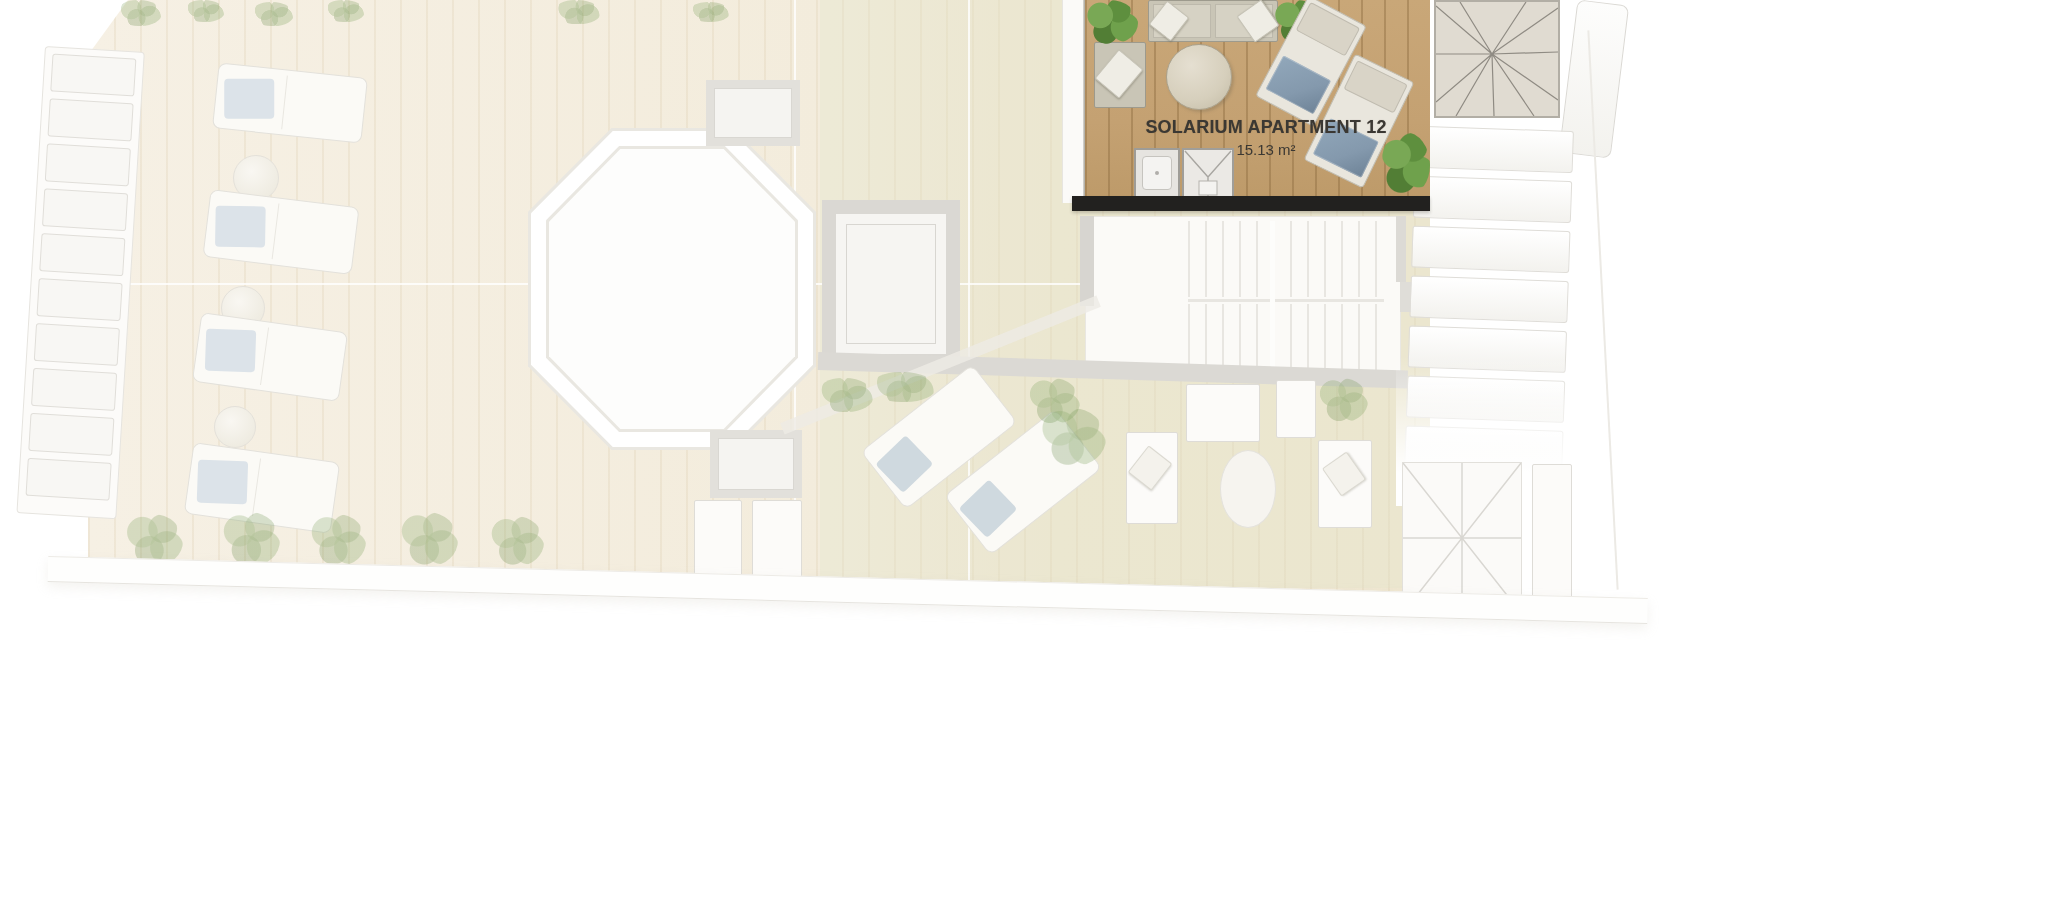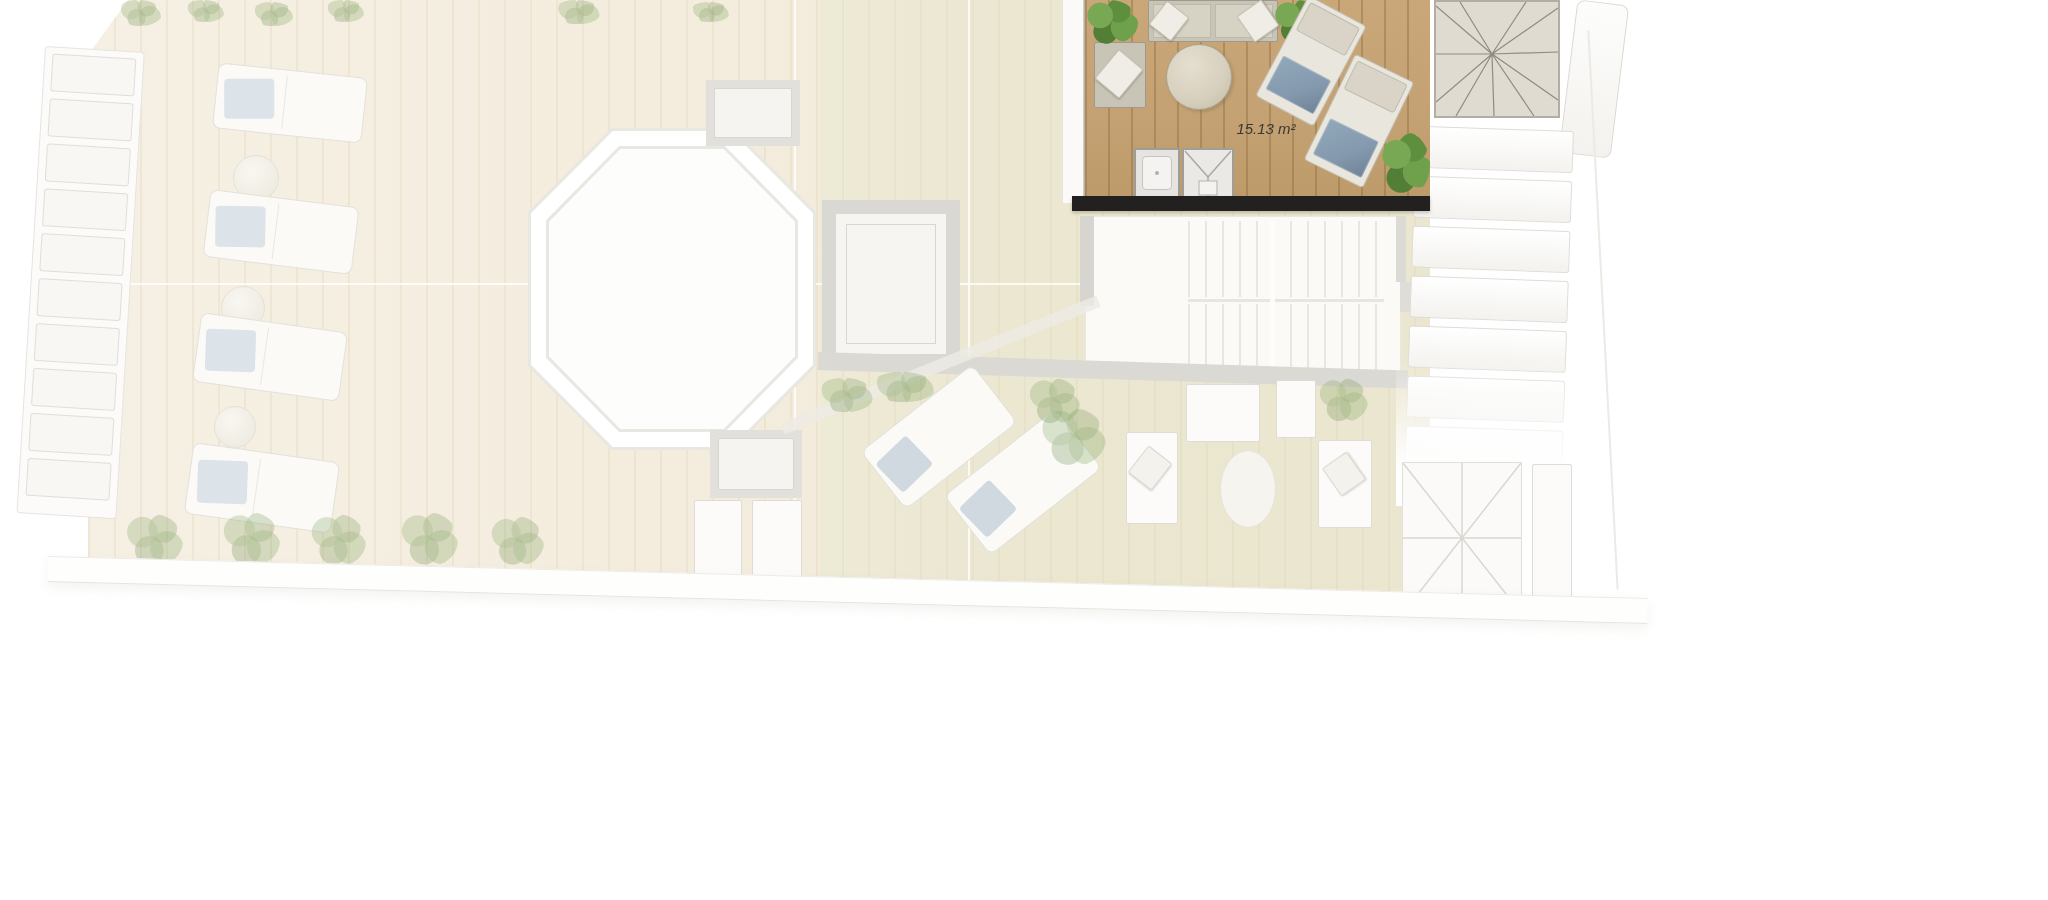--- a/index.html
+++ b/index.html
@@ -69,21 +69,21 @@
            box-shadow:1px 1px 2px rgba(90,85,70,.35);}
   .sol-lounger{background:#e9e6dd;border:1px solid #c2beb2;border-radius:4px;}
   .sol-lounger .back{position:absolute;left:4px;top:4px;right:4px;height:32px;
            background:#d9d4c7;border:1px solid #c0bcb0;border-radius:3px;}
   .sol-lounger .towel{position:absolute;left:5px;width:calc(100% - 10px);height:38px;
            background:linear-gradient(135deg,#91a7ba,var(--towel-blue,#8499ad) 60%,#6e8397);
            border-radius:2px;box-shadow:inset 0 0 0 1px rgba(255,255,255,.25);}
   .label-box{left:1086px;top:117px;width:360px;text-align:center;color:var(--label-text,#3b3833);}
   .label-title{font-size:18px;font-weight:bold;letter-spacing:.2px;
                text-shadow:0 0 1px rgba(60,50,40,.35);}
-  .label-area{font-size:15px;font-style:italic;margin-top:3px;}
+  .label-area{font-size:15px;margin-top:3px;}
 
   .fan-stair{left:1434px;top:0;width:126px;height:118px;background:#e0dbd1;border:2px solid #b2aea5;}
   .xroof{left:1402px;top:462px;width:120px;height:152px;background:#fbfaf8;border:1px solid #e2e0db;}
 </style>
 </head>
 <body>
 
 <div id="canvas">
 
   <div class="abs floor"></div>
@@ -257,19 +257,20 @@
     <div class="abs" style="left:1182px;top:148px;width:52px;height:52px;background:#ebe9e5;border:2px solid #a09e99">
       <svg width="48" height="48" viewBox="0 0 48 48">
         <g stroke="#a8a6a1" stroke-width="1.4" fill="none">
           <path d="M1 1 L24 27 M47 1 L24 27 M24 27 L24 47"></path>
         </g>
         <rect x="15" y="31" width="18" height="14" fill="#f4f3f0" stroke="#b5b3ae"></rect>
       </svg>
     </div>
 
     <div class="abs label-box">
+      <div class="label-title">SOLARIUM APARTMENT 12</div>
       <div class="label-area">15.13 m²</div>
     </div>
 
     <div class="abs black-bar"></div>
   </div>
 
 </div>
 
 </body></html>

